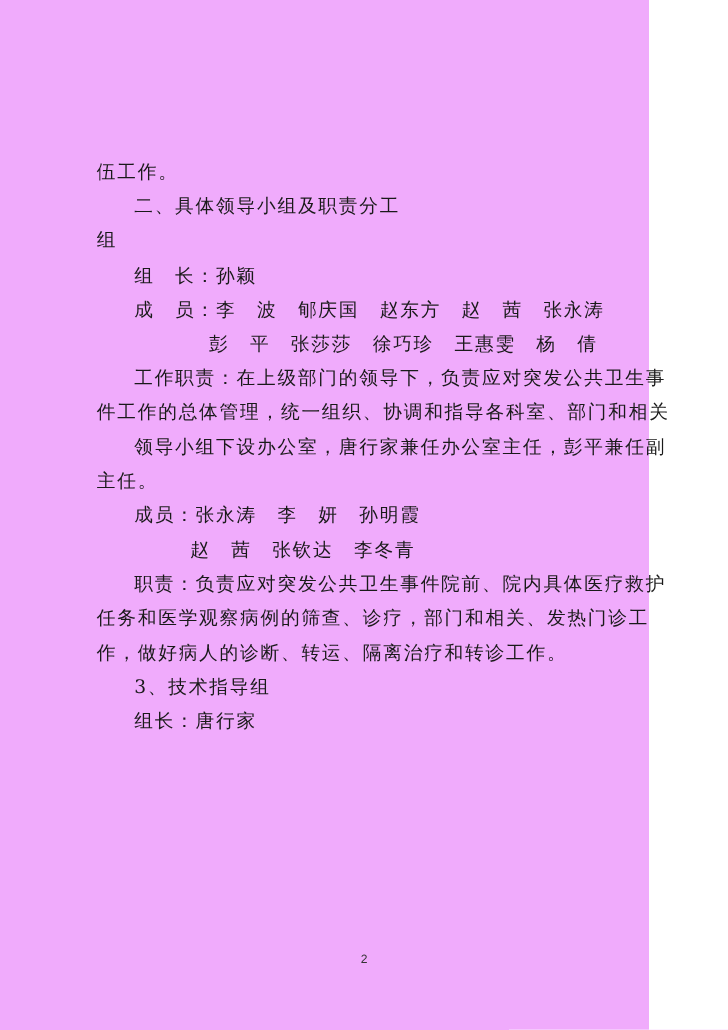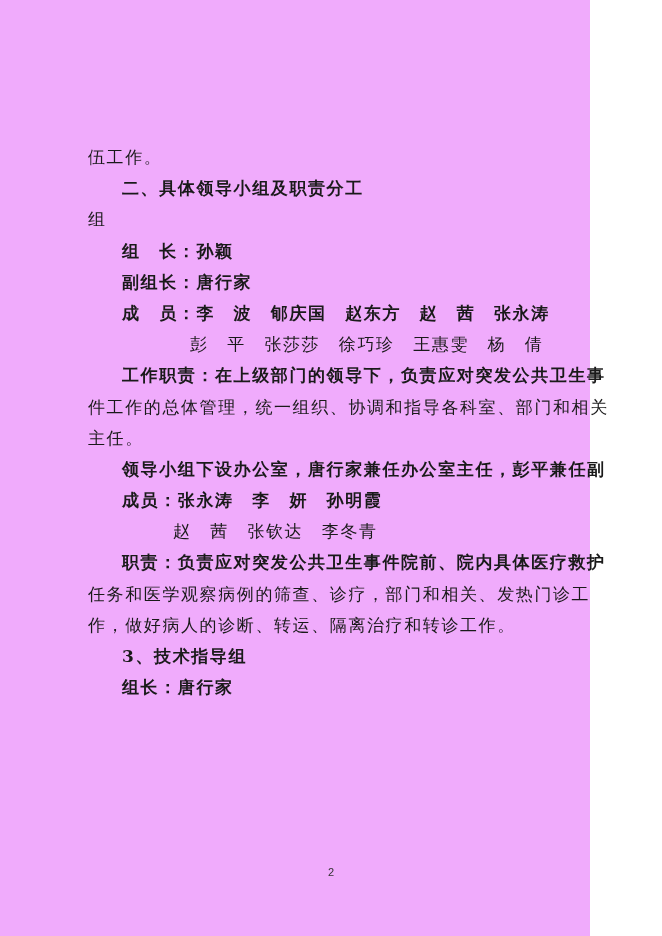--- a/index.html
+++ b/index.html
@@ -1,41 +1,40 @@
 <!DOCTYPE html>
 <html><head>
 <meta charset="utf-8">
 <style>
   html, body { margin: 0; padding: 0; background: #ffffff; }
   body { width: 662px; height: 936px; position: relative; overflow: hidden;
          font-family: "DejaVu Serif", "Liberation Serif", serif; color: #1a1a1a; }
   .page { position: absolute; left: 0; top: 0; width: 590px; height: 936px; background: #f0abfc; }
   .body-text { position: absolute; left: 88px; top: 142px; width: 496px; font-size: 17px; line-height: 31.2px; letter-spacing: 1.6px; }
   .line { white-space: nowrap; height: 31.2px; }
-  .ind { padding-left: 34px; font-weight: bold; }
+  .ind { padding-left: 34px; }
   .ind2 { padding-left: 102px; }
   .ind3 { padding-left: 85px; }
   .page-number { position: absolute; left: 0; width: 662px; top: 866px; text-align: center; font-size: 11px; font-family: "Liberation Sans", sans-serif; color: #333; }
 </style>
 </head>
 <body>
 
 <div class="page">
   <div class="body-text">
     <div class="line">伍工作。</div>
     <div class="line ind">二、具体领导小组及职责分工</div>
     <div class="line">组</div>
     <div class="line ind">组　长：孙颖</div>
-    <div class="line ind">副组长：唐行家</div>
     <div class="line ind">成　员：李　波　郇庆国　赵东方　赵　茜　张永涛</div>
     <div class="line ind2">彭　平　张莎莎　徐巧珍　王惠雯　杨　倩</div>
     <div class="line ind">工作职责：在上级部门的领导下，负责应对突发公共卫生事</div>
     <div class="line">件工作的总体管理，统一组织、协调和指导各科室、部门和相关</div>
+    <div class="line ind">领导小组下设办公室，唐行家兼任办公室主任，彭平兼任副</div>
     <div class="line">主任。</div>
-    <div class="line ind">领导小组下设办公室，唐行家兼任办公室主任，彭平兼任副</div>
     <div class="line ind">成员：张永涛　李　妍　孙明霞</div>
     <div class="line ind3">赵　茜　张钦达　李冬青</div>
     <div class="line ind">职责：负责应对突发公共卫生事件院前、院内具体医疗救护</div>
     <div class="line">任务和医学观察病例的筛查、诊疗，部门和相关、发热门诊工</div>
     <div class="line">作，做好病人的诊断、转运、隔离治疗和转诊工作。</div>
     <div class="line ind">3、技术指导组</div>
     <div class="line ind">组长：唐行家</div>
   </div>
   <div class="page-number">2</div>
 </div>

